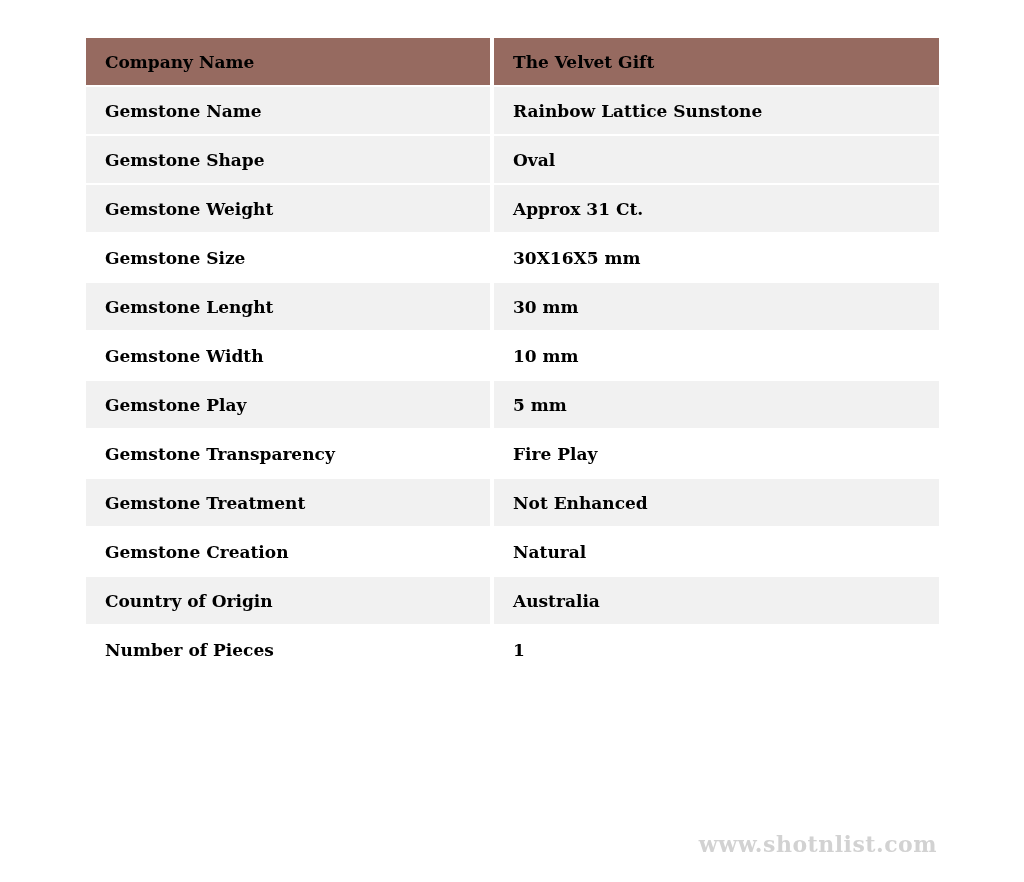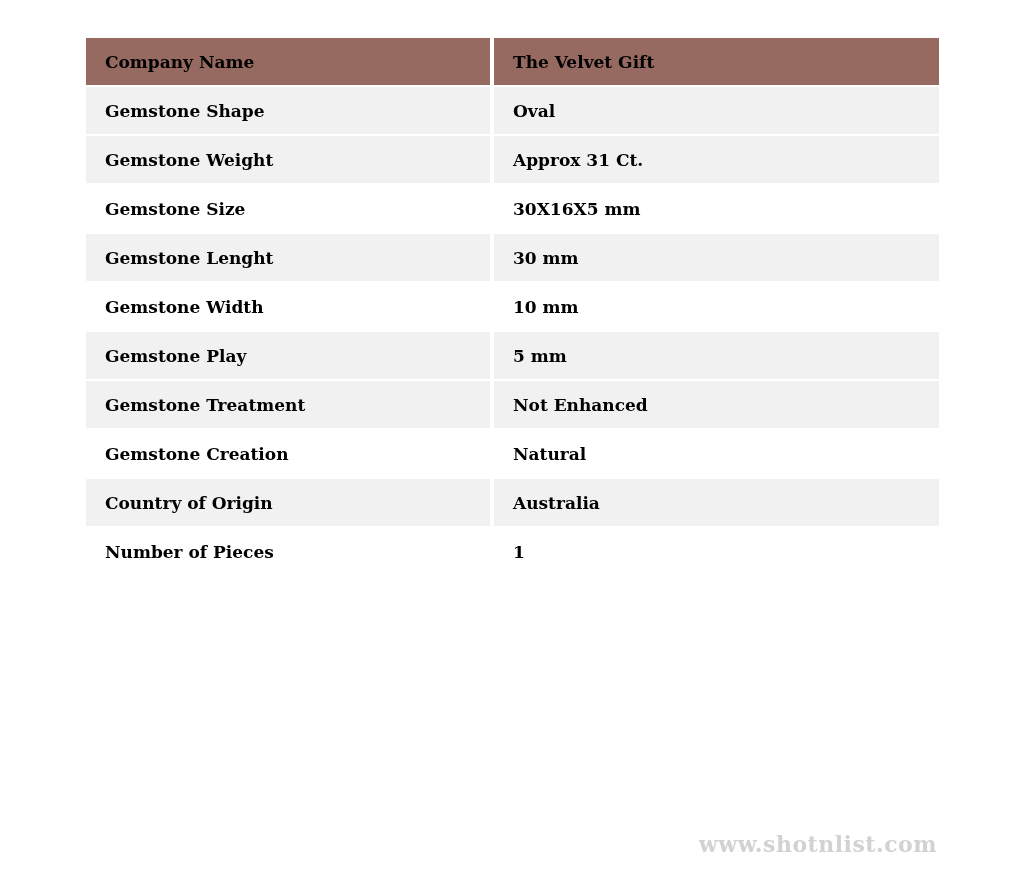--- a/index.html
+++ b/index.html
@@ -72,20 +72,24 @@
         <col class="c2">
       </colgroup>
     <thead>
       <tr>
         <th>Company Name</th>
         <th>The Velvet Gift</th>
       </tr>
     </thead>
     <tbody id="table-body">
         <tr class="alt">
+          <td>Gemstone Name</td>
+          <td>Rainbow Lattice Sunstone</td>
+        </tr>
+        <tr class="alt">
           <td>Gemstone Shape</td>
           <td>Oval</td>
         </tr>
         <tr class="alt">
           <td>Gemstone Weight</td>
           <td>Approx 31 Ct.</td>
         </tr>
         <tr class="plain">
           <td>Gemstone Size</td>
           <td>30X16X5 mm</td>
@@ -94,20 +98,24 @@
           <td>Gemstone Lenght</td>
           <td>30 mm</td>
         </tr>
         <tr class="plain">
           <td>Gemstone Width</td>
           <td>10 mm</td>
         </tr>
         <tr class="alt">
           <td>Gemstone Play</td>
           <td>5 mm</td>
+        </tr>
+        <tr class="plain">
+          <td>Gemstone Transparency</td>
+          <td>Fire Play</td>
         </tr>
         <tr class="alt">
           <td>Gemstone Treatment</td>
           <td>Not Enhanced</td>
         </tr>
         <tr class="plain">
           <td>Gemstone Creation</td>
           <td>Natural</td>
         </tr>
         <tr class="alt">

